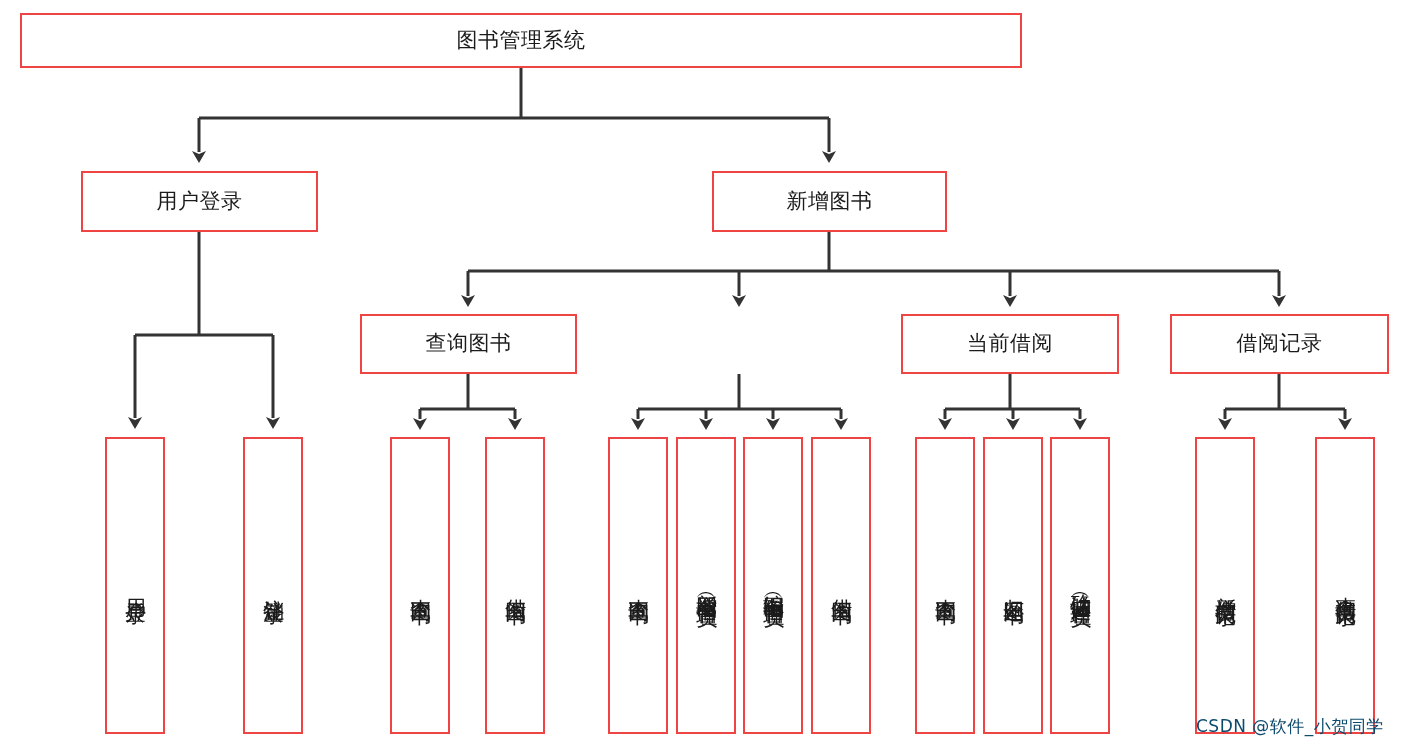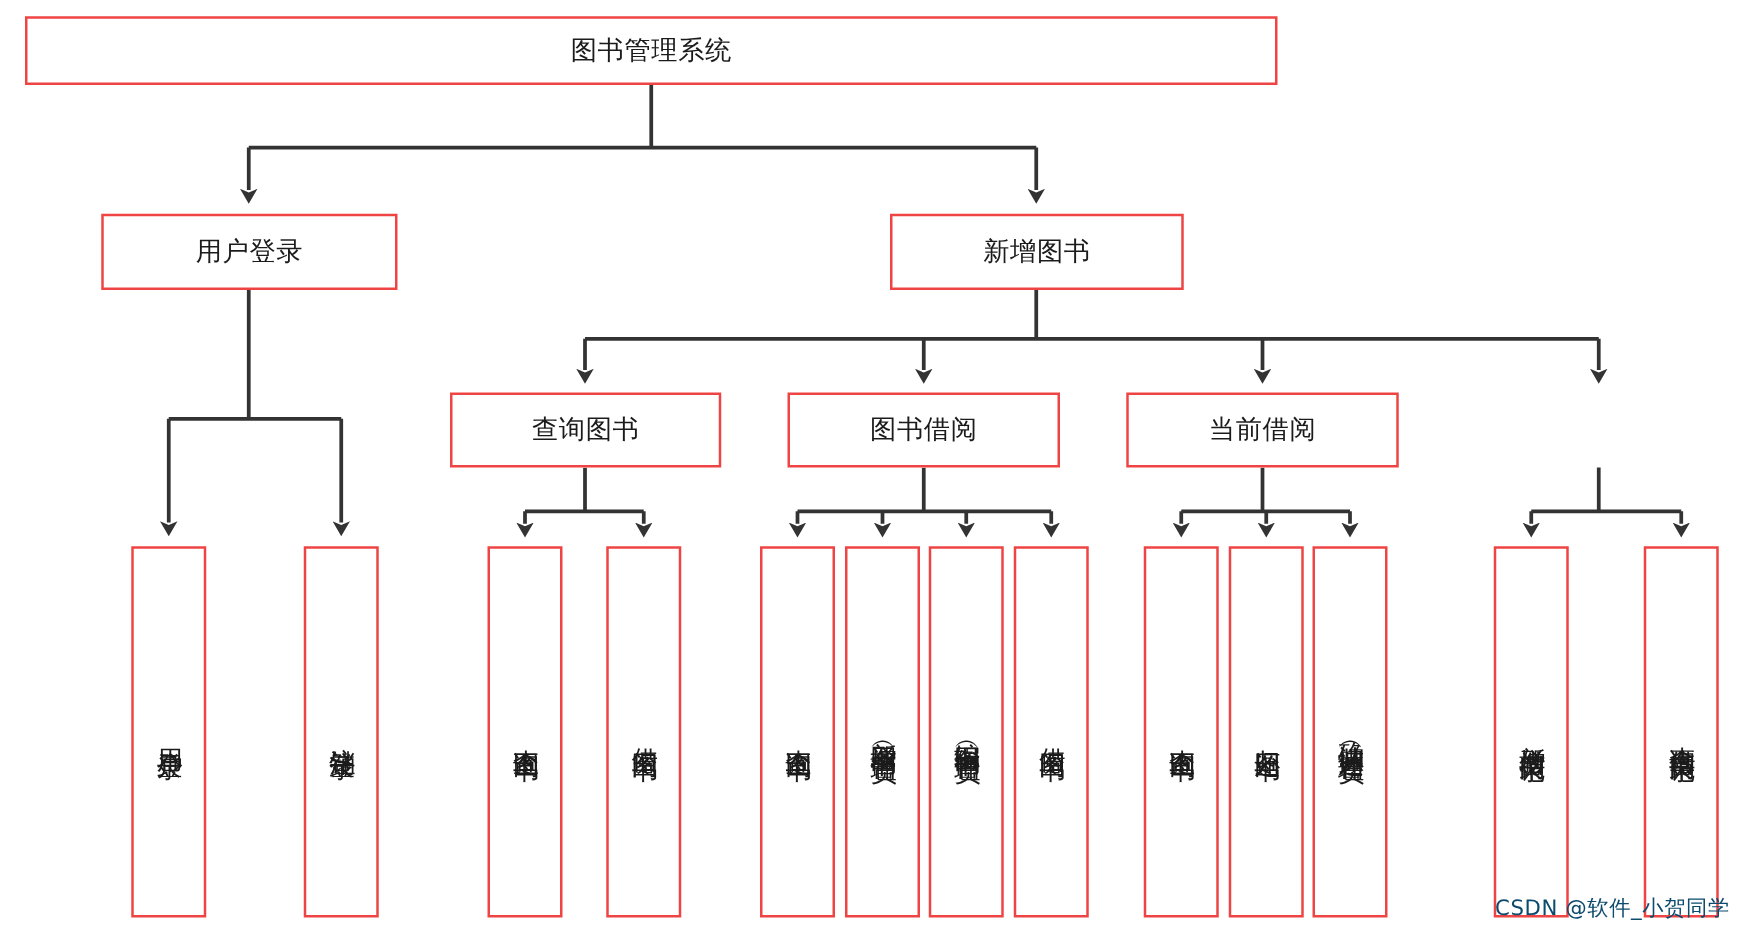--- a/index.html
+++ b/index.html
@@ -129,28 +129,28 @@
   </div>
 
   <div class="node node-h" style="left:712px; top:171px; width:235px; height:61px;">
     <span>新增图书</span>
   </div>
 
   <div class="node node-h" style="left:360px; top:314px; width:217px; height:60px;">
     <span>查询图书</span>
   </div>
 
-  <div class="node node-h" style="left:630px; top:314px; width:218px; height:60px;">
-    <span>图书借阅</span>
-  </div>
 
   <div class="node node-h" style="left:901px; top:314px; width:218px; height:60px;align-items:center;">
     <span>当前借阅</span>
   </div>
 
+  <div class="node node-h" style="left:1170px; top:314px; width:219px; height:60px;">
+    <span>借阅记录</span>
+  </div>
 
   <div class="node node-v" style="left:105px; top:437px; width:60px; height:297px;">
     <span class="vlabel">用户登录</span>
   </div>
   <div class="node node-v" style="left:243px; top:437px; width:60px; height:297px;">
     <span class="vlabel">注销登录</span>
   </div>
 
   <div class="node node-v" style="left:390px; top:437px; width:60px; height:297px;">
     <span class="vlabel">查询图书</span>

